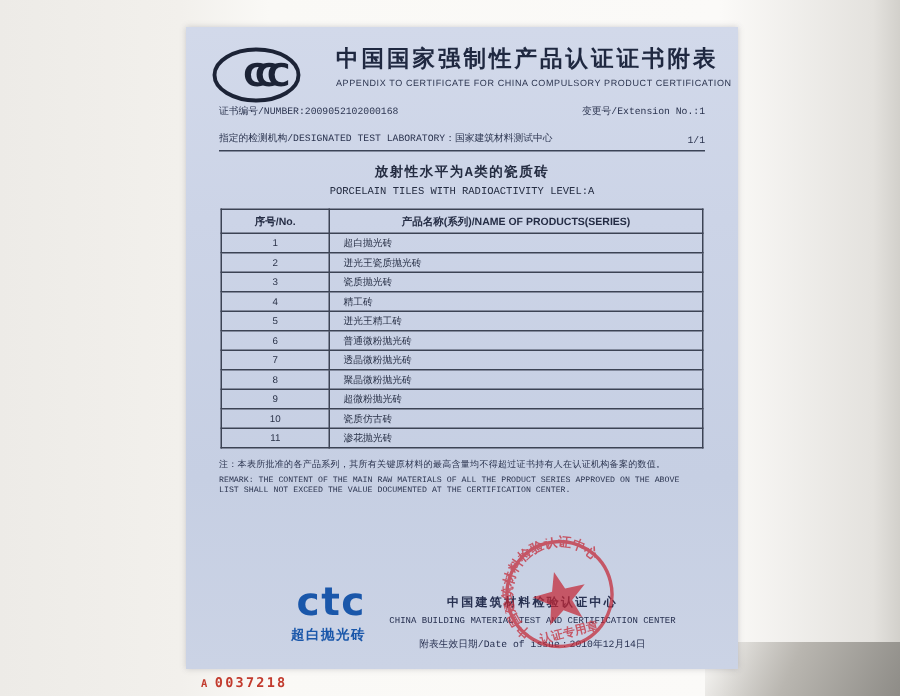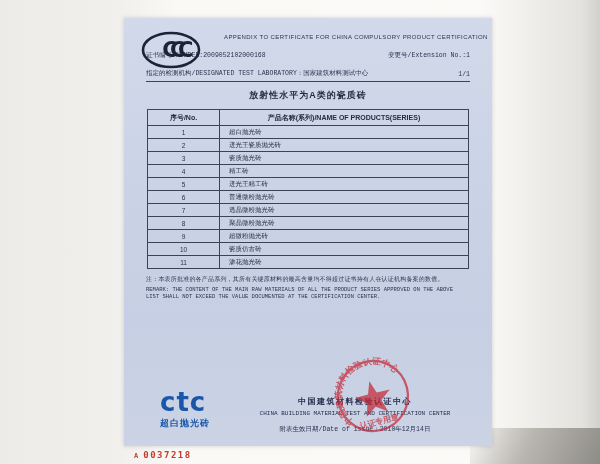--- a/index.html
+++ b/index.html
@@ -28,40 +28,40 @@
   .cert-title { font-size:15px; font-weight:bold; letter-spacing:2px; color:#1f2840; white-space:nowrap; }
   .cert-sub { margin-top:4px; font-size:6px; letter-spacing:.4px; color:#2c3550; white-space:nowrap; }
 
   .num-row { display:flex; justify-content:space-between; margin:11px 22px 0 22px;
     font-size:6.5px; font-family:"Liberation Mono","DejaVu Sans Mono",monospace; color:#2c3550; }
 
   .lab-row { display:flex; justify-content:space-between; align-items:flex-end;
     margin:9px 22px 0 22px; padding-bottom:3px; border-bottom:1px solid #3b4356;
     font-size:6.5px; font-family:"Liberation Mono","DejaVu Sans Mono",monospace; color:#2c3550; }
 
-  .prod-cn { margin-top:7px; text-align:center; font-size:9px; font-weight:bold; letter-spacing:1px; }
+  .prod-cn { margin-top:7px; text-align:center; font-size:9px; font-weight:bold; letter-spacing:1px;font-family:Liberation Mono, monospace; }
   .prod-en { margin-top:3px; text-align:center; font-size:7px;
     font-family:"Liberation Mono","DejaVu Sans Mono",monospace; }
 
   
   table.products { width:322px; margin:7px auto 0 auto; border-collapse:collapse; table-layout:fixed; }
   table.products th, table.products td { border:1px solid #3c4354; }
   table.products th { height:16px; font-size:7px; font-weight:bold; text-align:center; color:#242c44; }
   table.products td { height:13px; font-size:6.5px; color:#2a3248; }
   .c-no { width:72px; text-align:center; }
   .c-name { padding-left:9px; text-align:left; }
 
   
   .remark { margin:6px 22px 0 22px; color:#2c3550; }
   .remark .cn { font-size:6px; letter-spacing:.2px; white-space:nowrap; }
   .remark .en { margin-top:2px; font-size:5.5px; line-height:7px;
     font-family:"Liberation Mono","DejaVu Sans Mono",monospace; }
 
   
-  .ctc-block { position:absolute; left:36px; top:372px; width:70px; text-align:left; }
+  .ctc-block { position:absolute; left:50px; top:372px; width:70px; text-align:right; }
   .ctc-word { font-size:26px; line-height:24px; font-weight:bold; letter-spacing:1px;
     color:#1a57aa; font-family:"DejaVu Sans","Liberation Sans",sans-serif; }
   .ctc-cap { margin-top:3px; font-size:9px; font-weight:bold; color:#1a57aa; letter-spacing:1px; white-space:nowrap; }
 
   .center-block { position:absolute; left:108px; top:378px; width:246px; text-align:center; color:#273050; }
   .center-cn { font-size:8px; font-weight:bold; letter-spacing:1.5px; }
   .center-en { margin-top:3px; font-size:6px; font-family:"Liberation Mono","DejaVu Sans Mono",monospace; white-space:nowrap; }
   .date-line { margin-top:8px; font-size:6.5px; font-family:"Liberation Mono","DejaVu Sans Mono",monospace; }
 
   .seal { position:absolute; left:211px; top:340px; width:76px; height:76px; opacity:.72; transform:rotate(-14deg); }
@@ -78,35 +78,37 @@
   <div class="corner-shadow"></div>
 
   <div class="paper">
 
     <div class="hdr">
       <svg class="ccc-logo" viewBox="0 0 62 40">
         <ellipse cx="31" cy="20" rx="28" ry="17" fill="none" stroke="#1c2336" stroke-width="2.6"></ellipse>
         <text x="34" y="27" text-anchor="middle" font-size="21" font-weight="bold" font-family="DejaVu Sans, Liberation Sans, sans-serif" letter-spacing="-7.5" fill="#1c2336">CCC</text>
       </svg>
       <div class="title-block">
+        <div class="cert-title">中国国家强制性产品认证证书附表</div>
         <div class="cert-sub">APPENDIX TO CERTIFICATE FOR CHINA COMPULSORY PRODUCT CERTIFICATION</div>
       </div>
     </div>
 
     <div class="num-row">
       <span>证书编号/NUMBER:2009052102000168</span>
       <span>变更号/Extension No.:1</span>
     </div>
 
     <div class="lab-row">
       <span>指定的检测机构/DESIGNATED TEST LABORATORY：国家建筑材料测试中心</span>
       <span>1/1</span>
     </div>
 
     <div class="prod-cn">放射性水平为A类的瓷质砖</div>
+    <div class="prod-en">PORCELAIN TILES WITH RADIOACTIVITY LEVEL:A</div>
 
     <table class="products">
       <thead>
         <tr>
           <th class="c-no">序号/No.</th>
           <th>产品名称(系列)/NAME OF PRODUCTS(SERIES)</th>
         </tr>
       </thead>
       <tbody>
           <tr>

